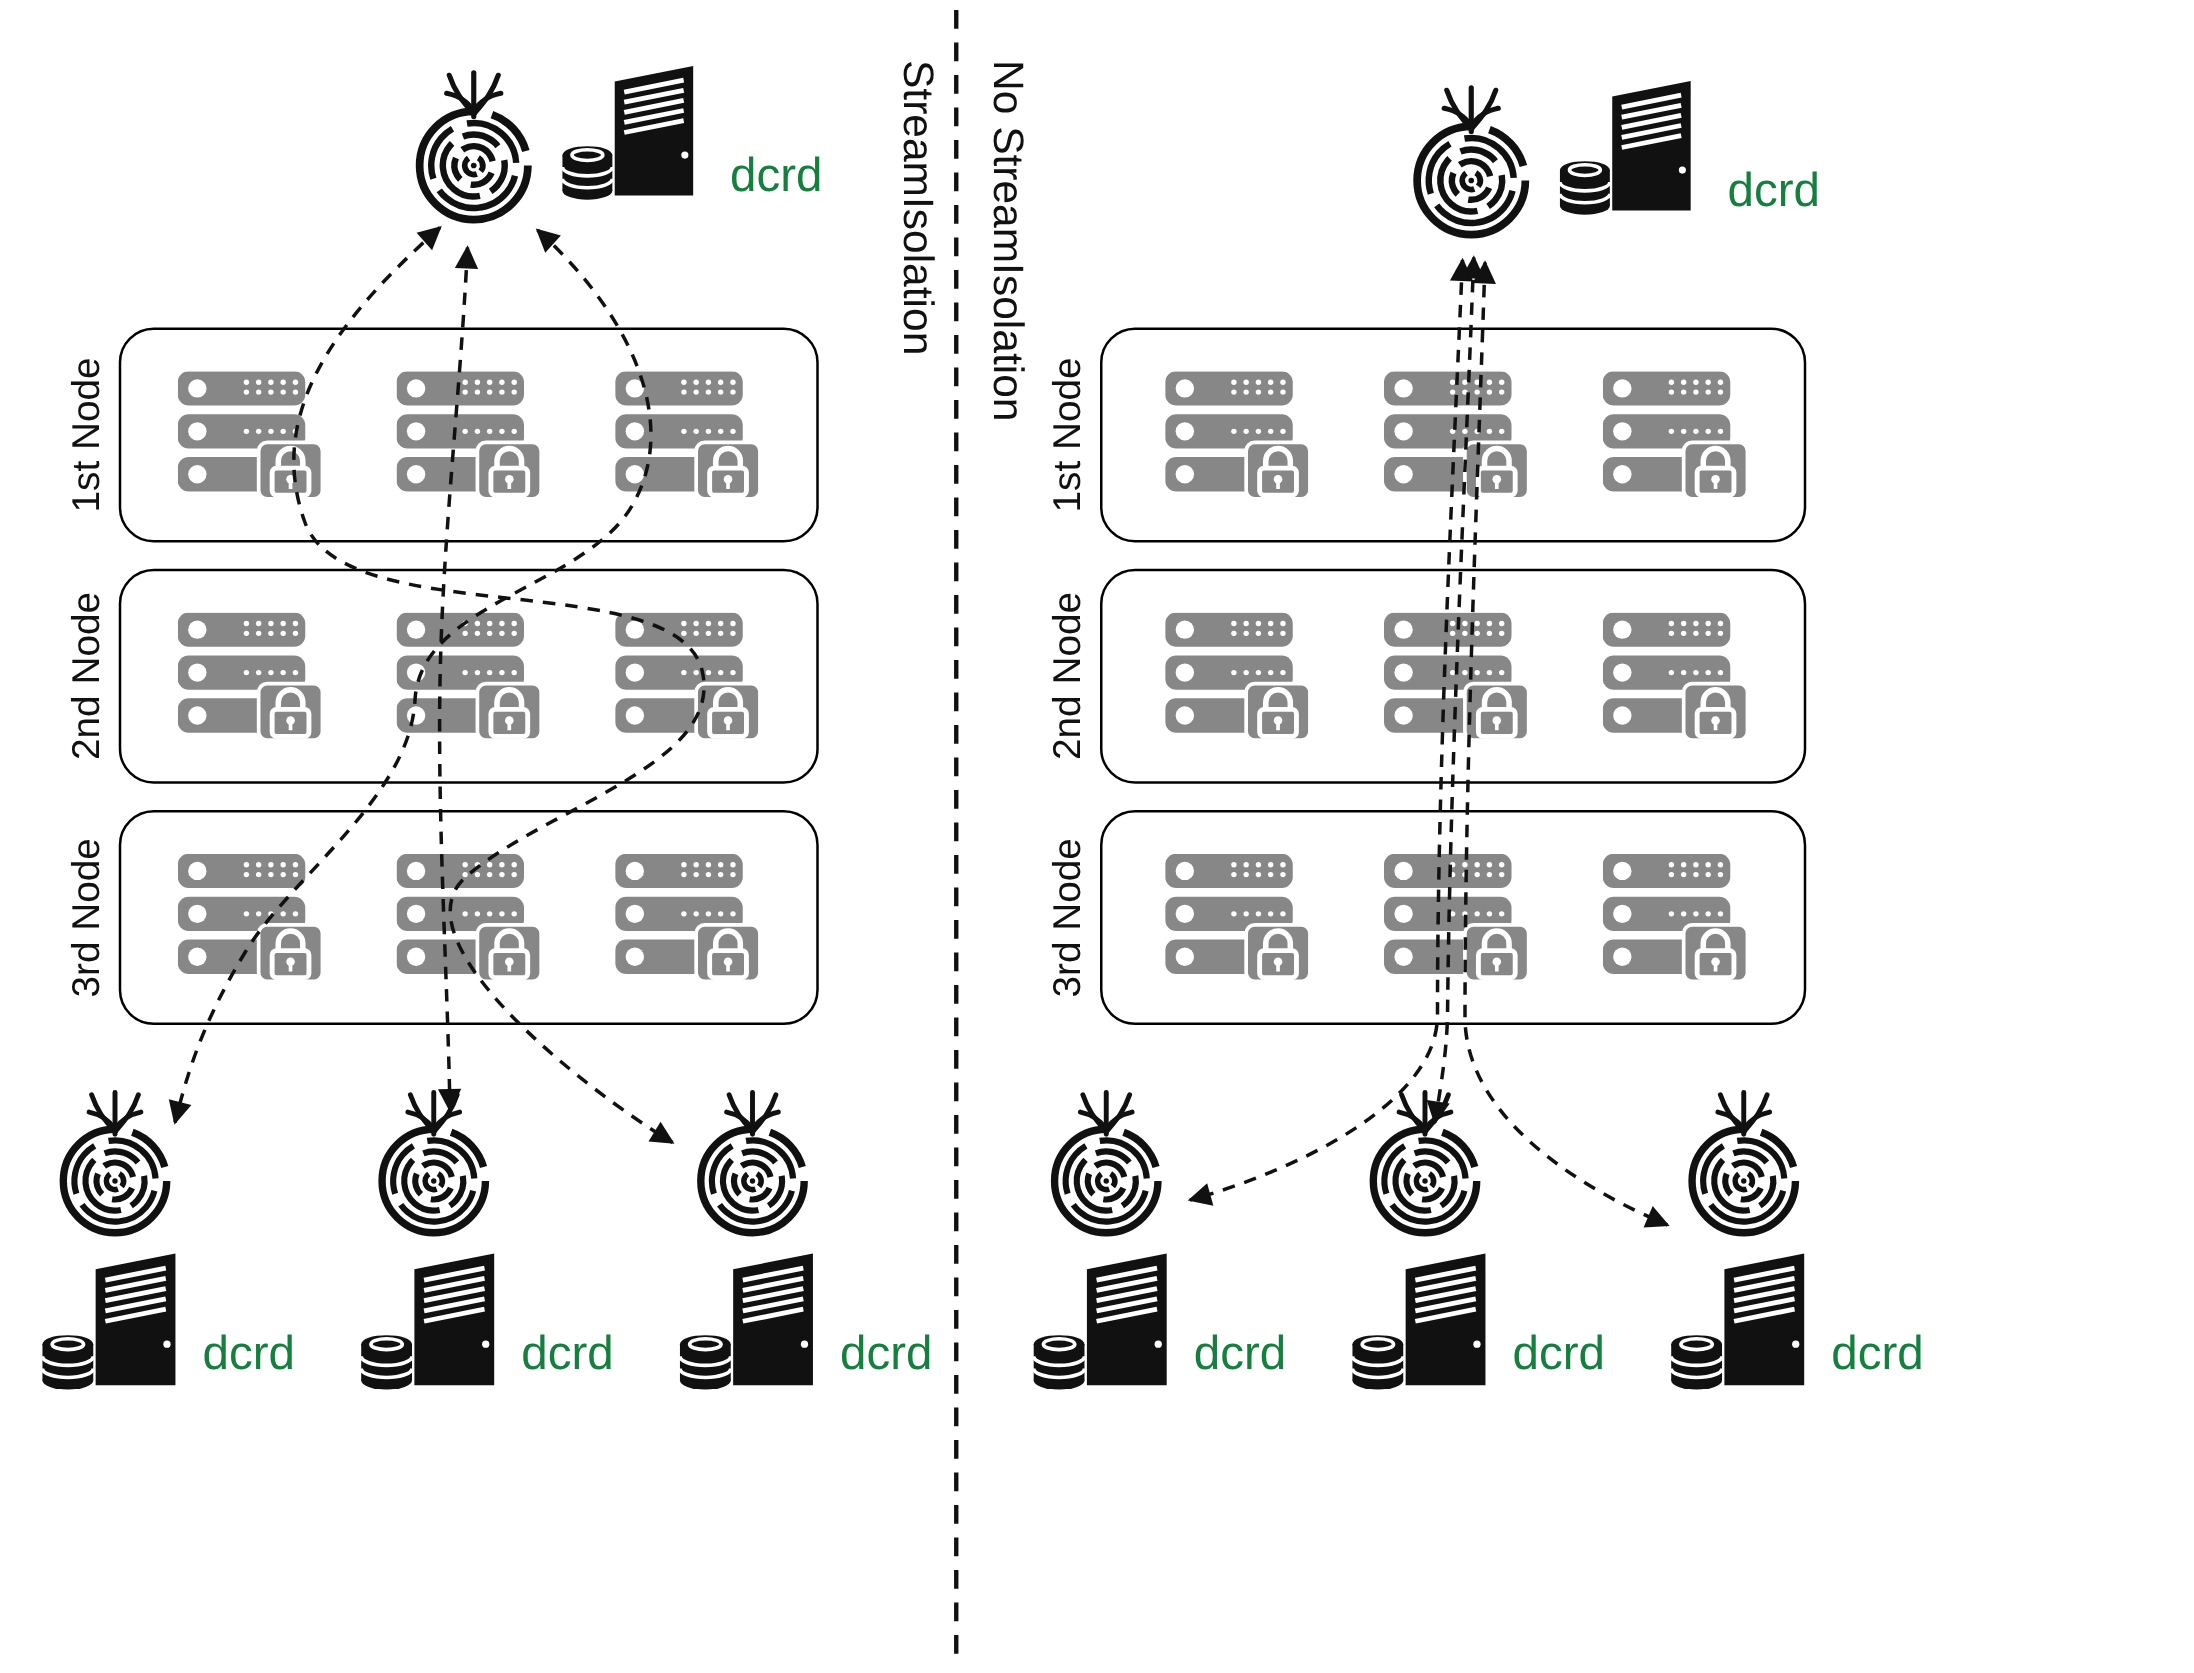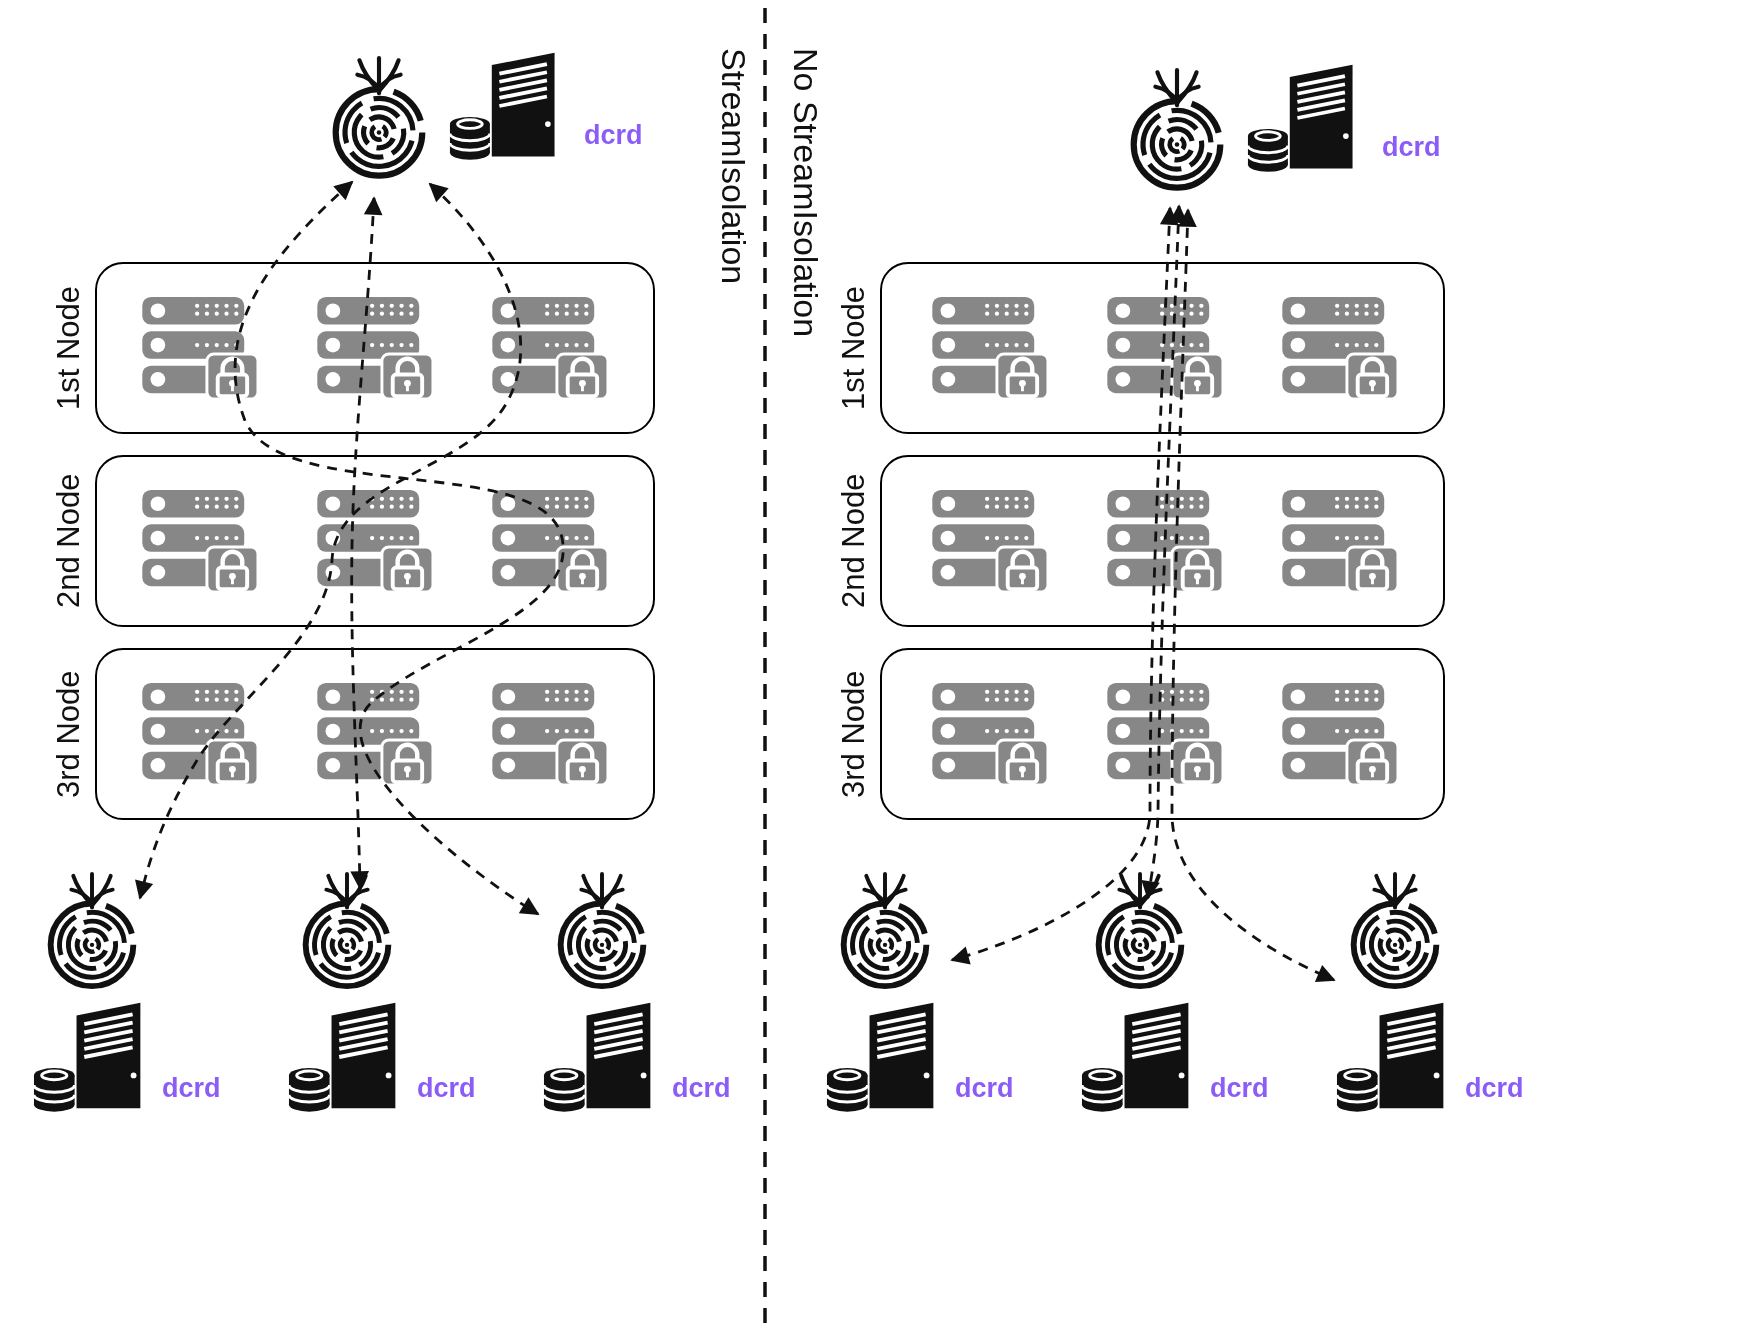--- a/index.html
+++ b/index.html
@@ -7,21 +7,21 @@
   .canvas {
     position:relative; width:1755px; height:1338px; background:#fff;
     font-family:"Liberation Sans", sans-serif; color:#111; overflow:hidden;
   }
   .arrows { position:absolute; left:0; top:0; pointer-events:none; z-index:5; }
   .dashed path { stroke:#111; stroke-width:2.8; fill:none; stroke-dasharray:10 8; }
   .divider-line { stroke:#111; stroke-width:3.5; stroke-dasharray:15 11; }
 
   .top-group { position:absolute; display:flex; align-items:flex-start; gap:6px; z-index:2; }
   .top-group .onion { margin-top:4px; }
-  .dcrd-label { font-size:27px; color:#8b5cf6; white-space:nowrap;font-weight:bold; }
+  .dcrd-label { font-size:38px; color:#15803d; white-space:nowrap; }
   .top-group .dcrd-label { margin-top:72px; margin-left:8px; }
 
   .node-box {
     position:absolute; width:560px; height:172px;
     border:2.5px solid #000; border-radius:28px; background:#fff; z-index:1;
   }
   .rack { position:absolute; top:33px; }
   .node-label {
     position:absolute; width:42px; height:172px; z-index:2;
     display:flex; align-items:center; justify-content:center;

